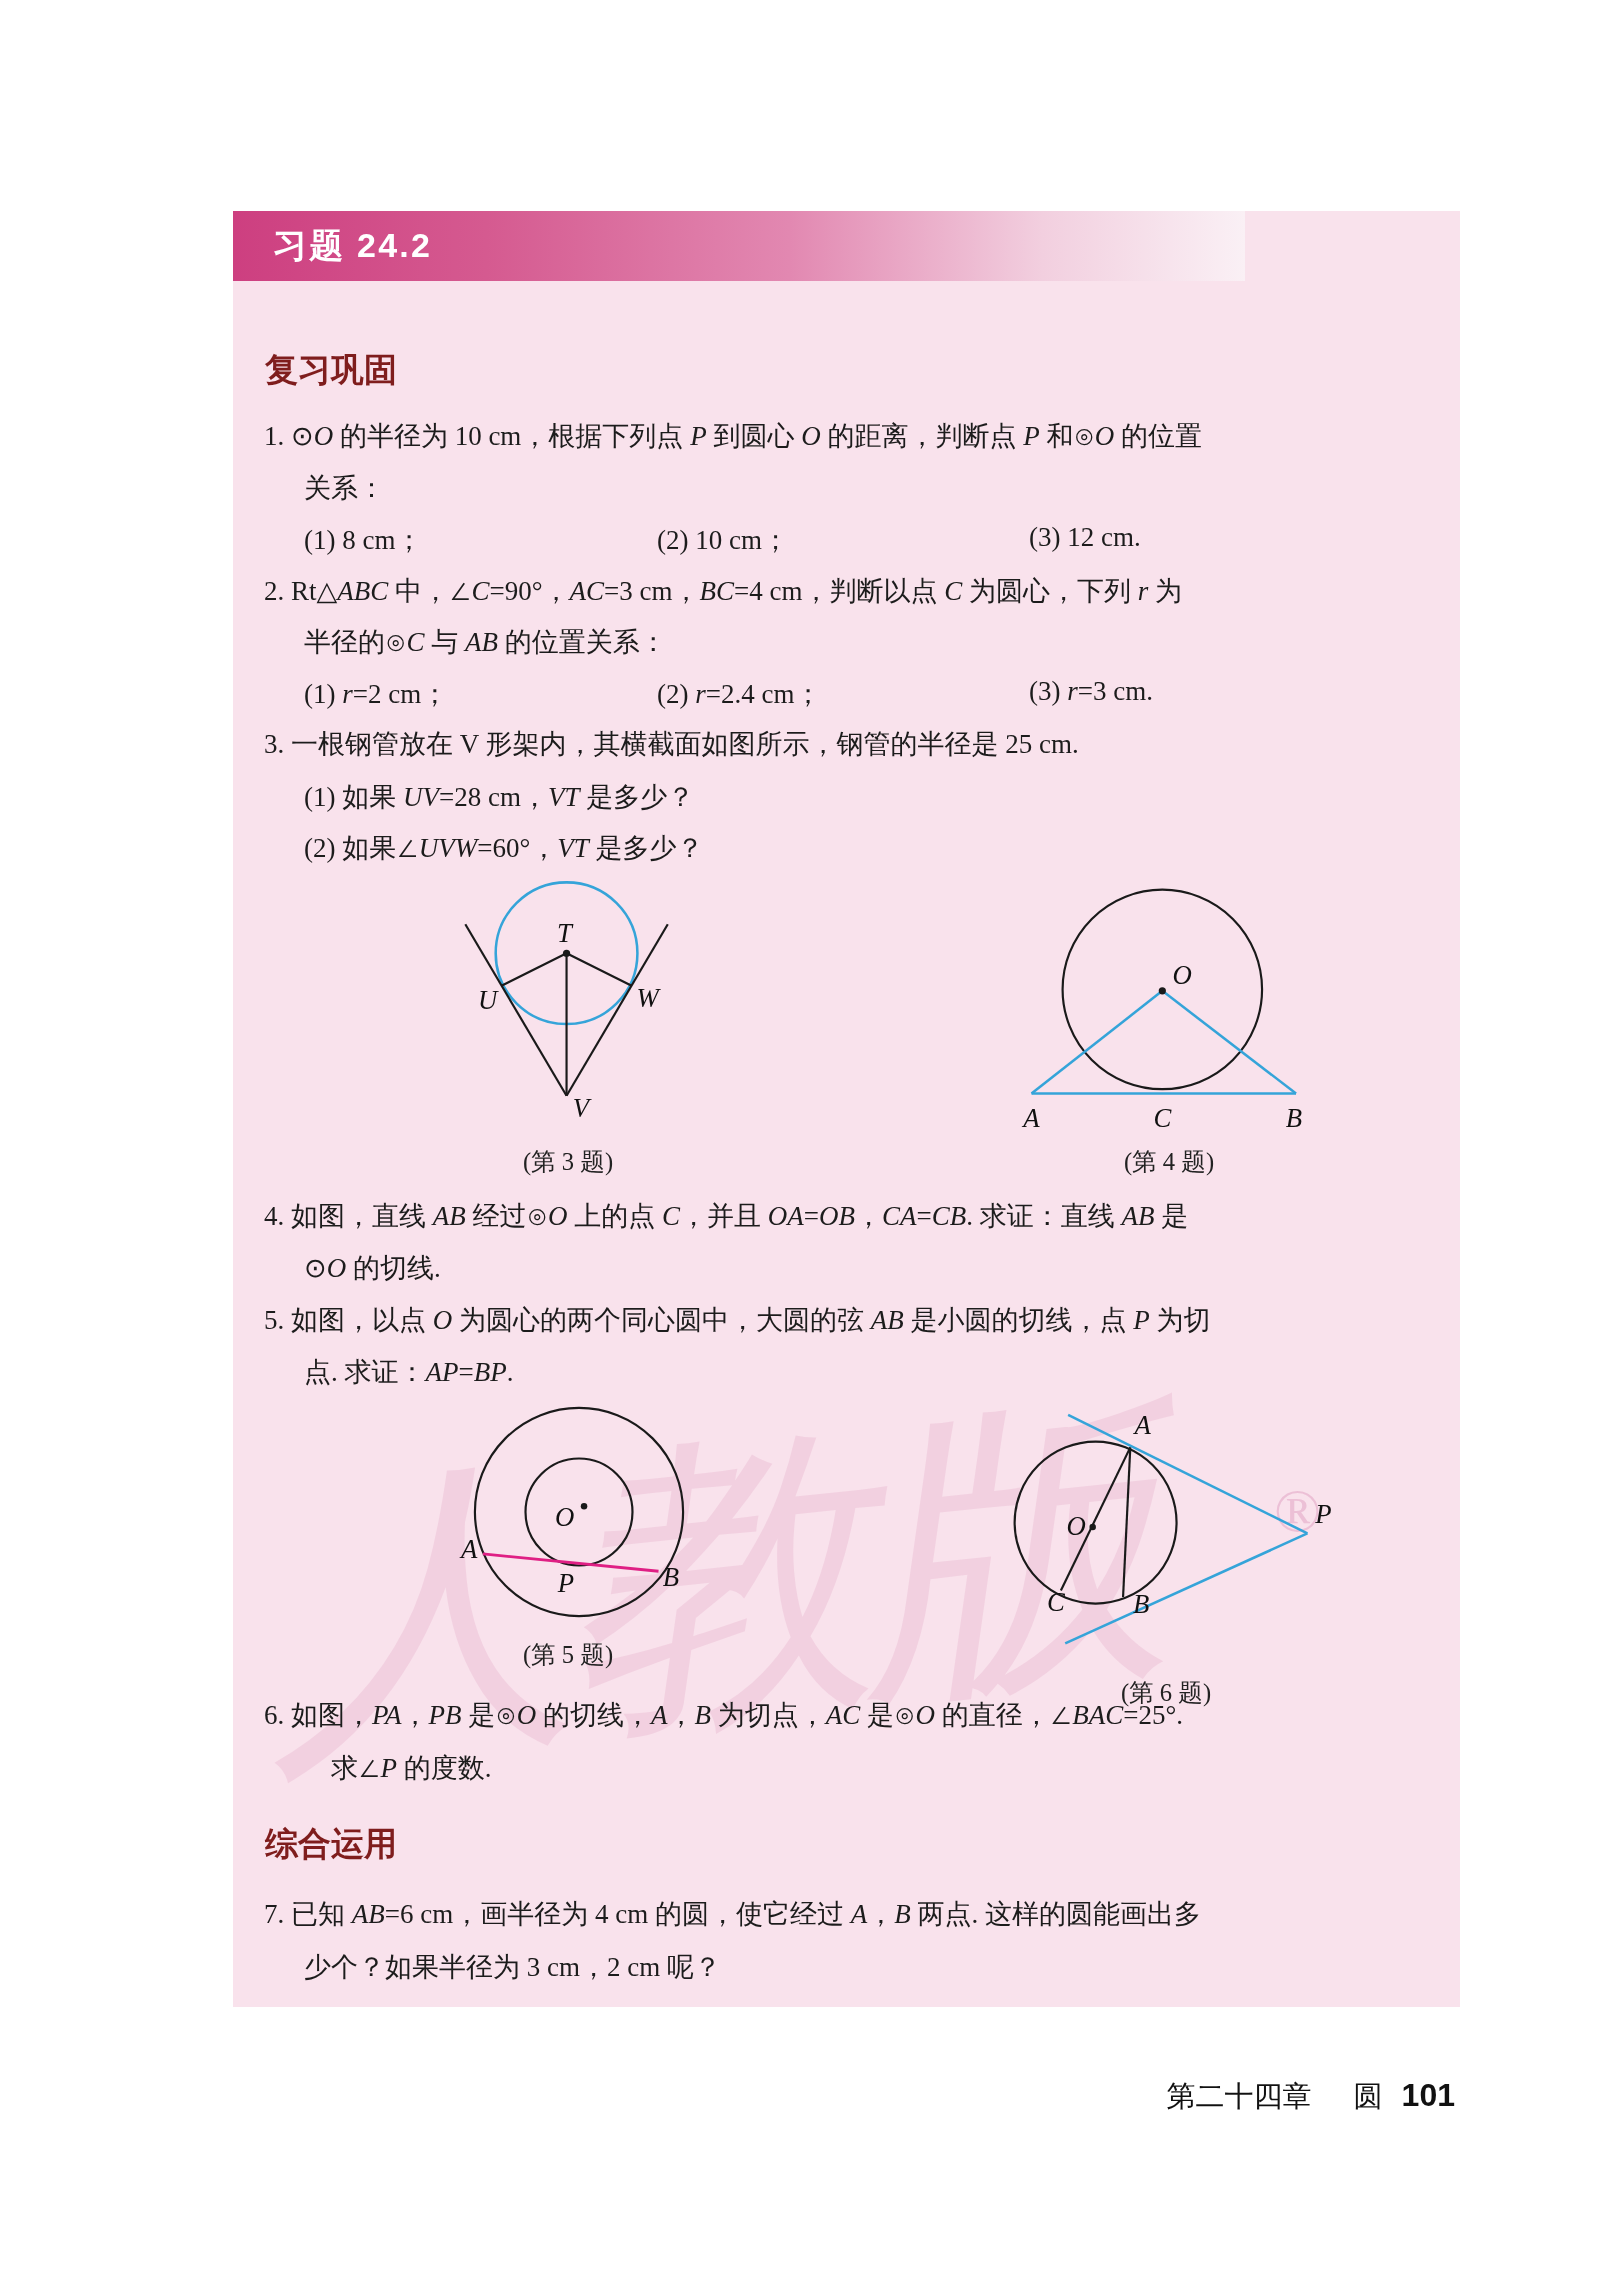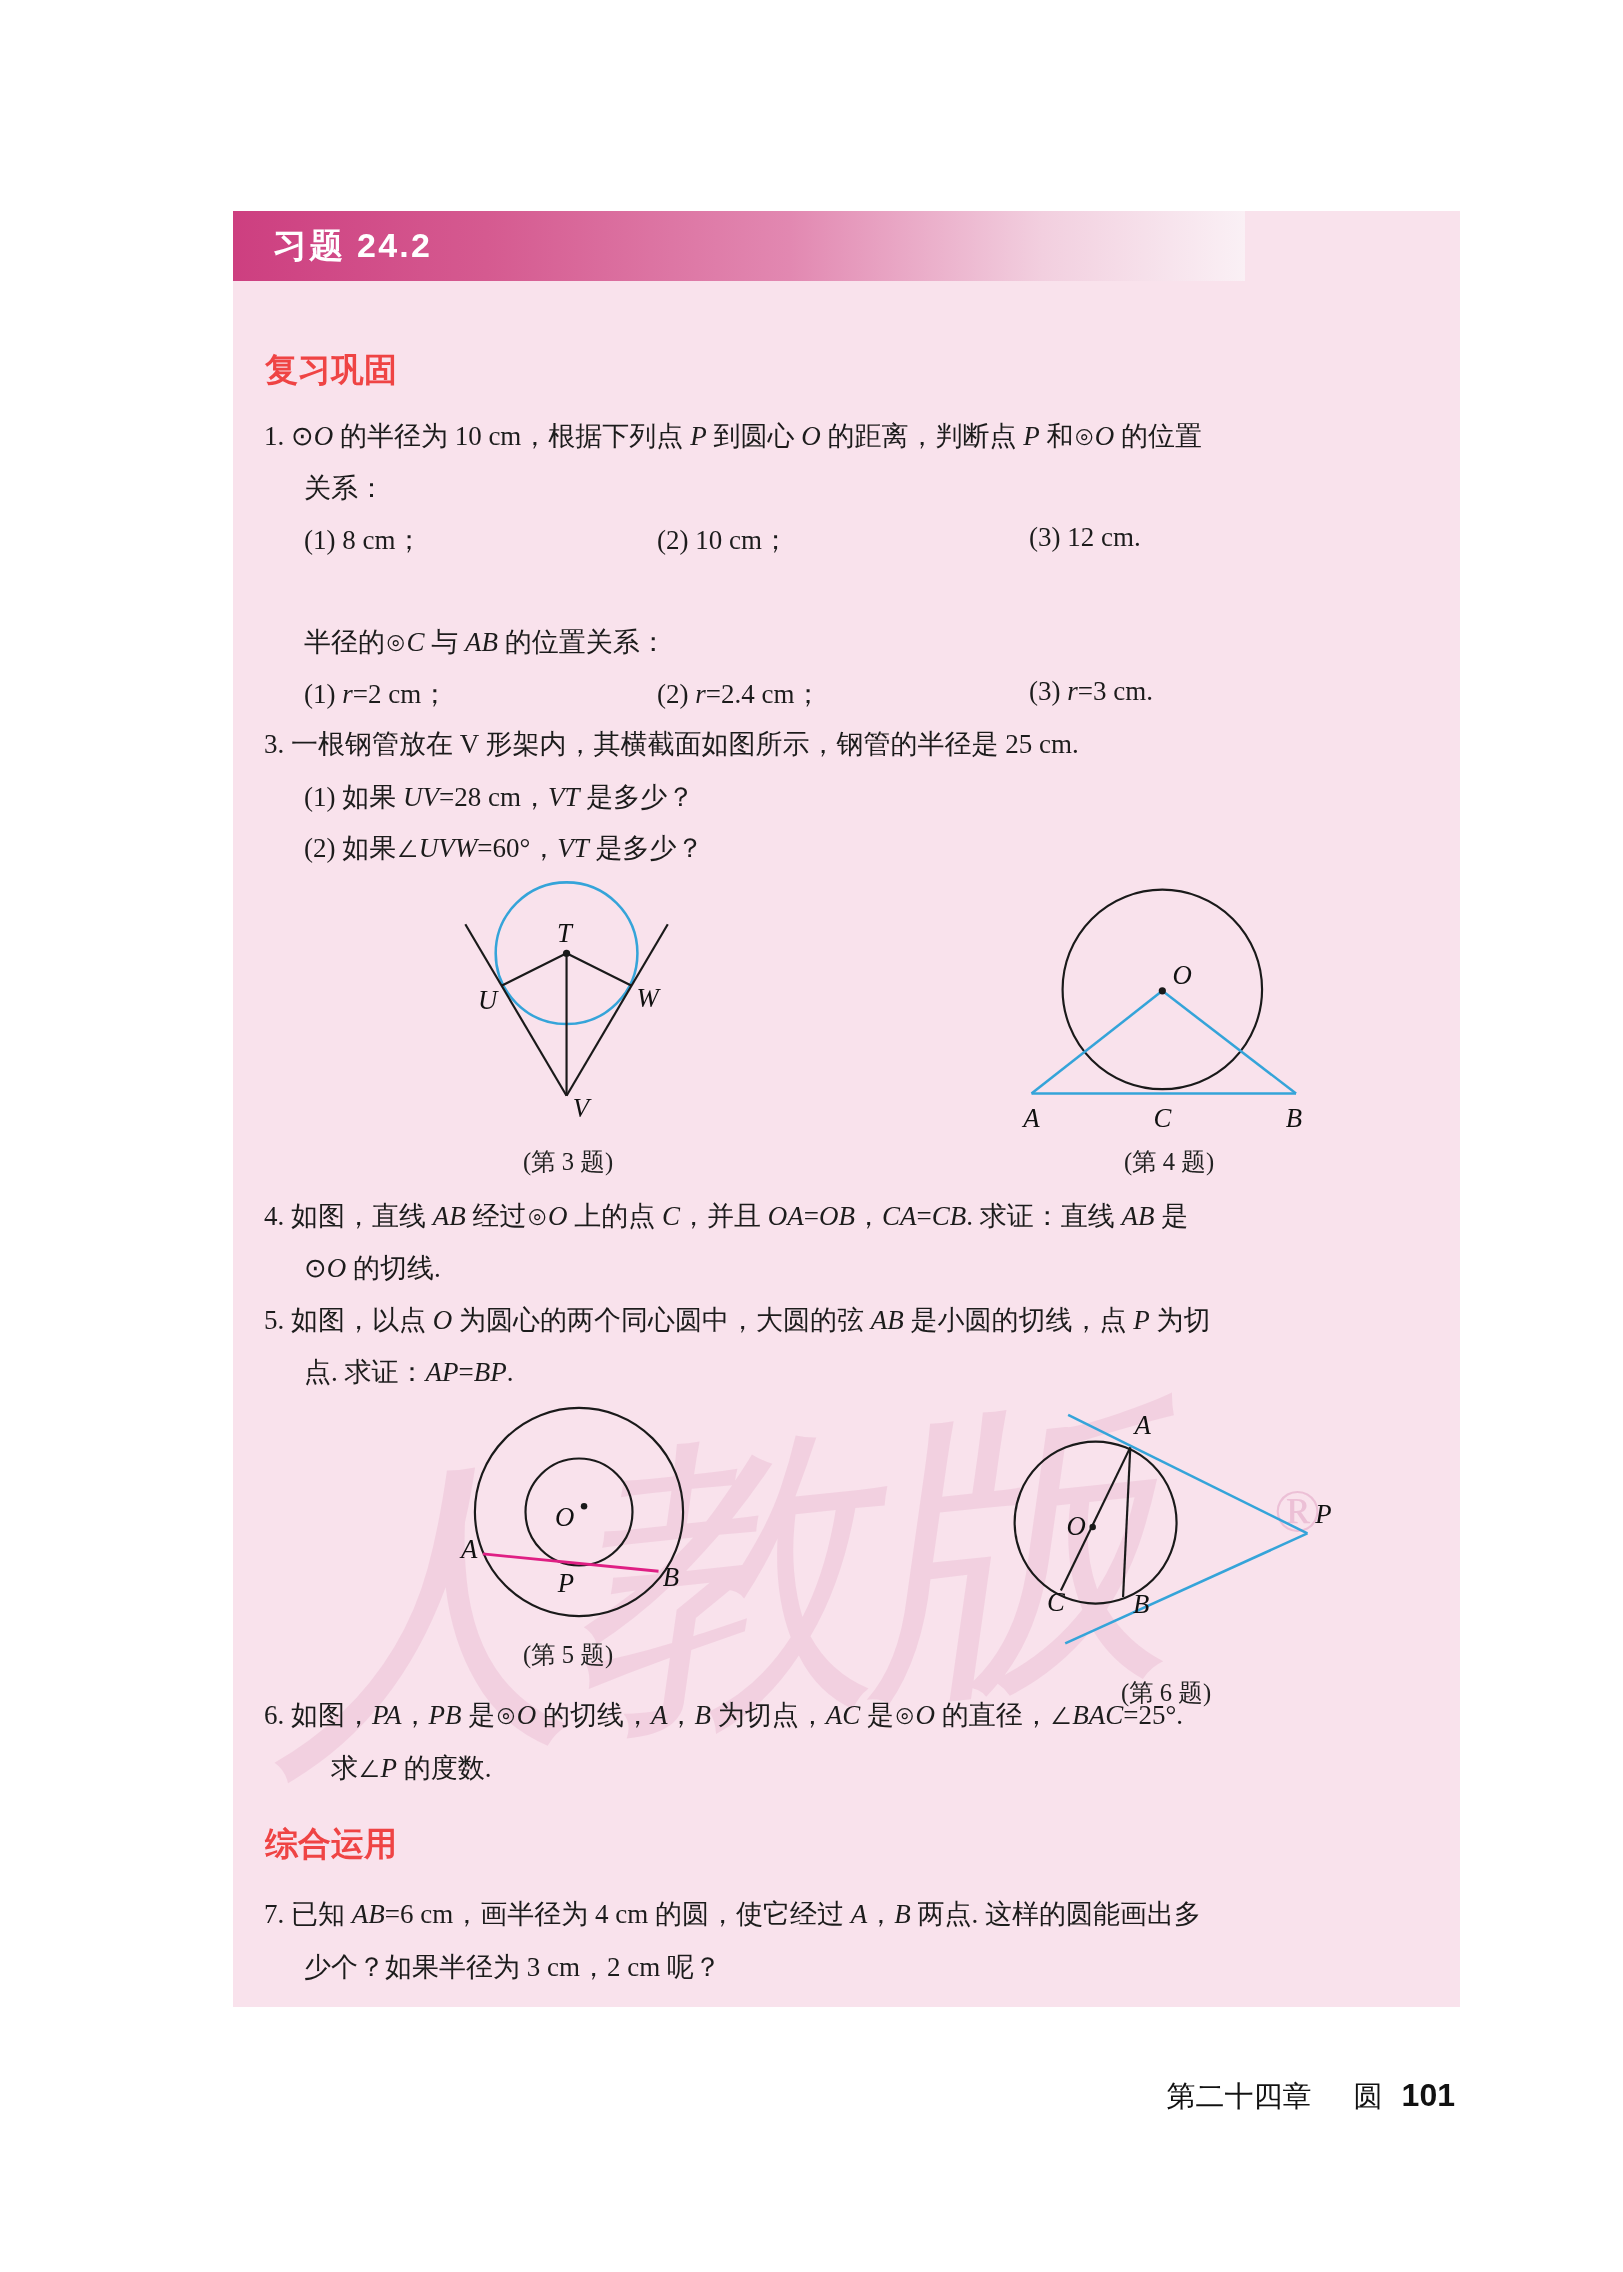--- a/index.html
+++ b/index.html
@@ -15,21 +15,21 @@
     position:absolute;left:233px;top:211px;width:1012px;height:70px;
     background:linear-gradient(90deg,#cd3f80 0%,#d55a90 25%,#e288b1 55%,#f2cfdf 80%,#faf0f5 100%);
     display:flex;align-items:center;
   }
   .band-title{
     margin-left:40px;color:#ffffff;font-family:"Liberation Sans",sans-serif;
     font-weight:bold;font-size:34px;letter-spacing:2.2px;
   }
   .sec-head{
     position:absolute;font-family:"Liberation Sans",sans-serif;font-weight:bold;
-    font-size:33px;color:#ef4444;white-space:nowrap;z-index:3;
+    font-size:33px;color:#7f1d1d;white-space:nowrap;z-index:3;
   }
   .line{
     position:absolute;font-size:27px;white-space:nowrap;z-index:3;
     font-family:"Liberation Serif",serif;color:#1c1c1c;
   }
   .it{font-style:italic;}
   .caption{
     position:absolute;font-size:24.6px;color:#222;z-index:3;white-space:nowrap;
     width:188px;text-align:center;font-family:"Liberation Serif",serif;
   }
@@ -75,20 +75,21 @@
   </div>
 
   <div class="sec-head" style="left:265px;top:348px;">复习巩固</div>
 
   <div class="line" style="left:264px;top:418px;"><span>1. ⊙</span><span class="it">O</span><span> 的半径为 10 cm，根据下列点 </span><span class="it">P</span><span> 到圆心 </span><span class="it">O</span><span> 的距离，判断点 </span><span class="it">P</span><span> 和⊙</span><span class="it">O</span><span> 的位置</span></div>
   <div class="line" style="left:304px;top:470px;"><span>关系：</span></div>
   <div class="line" style="left:304px;top:522px;"><span>(1) 8 cm；</span></div>
   <div class="line" style="left:657px;top:522px;"><span>(2) 10 cm；</span></div>
   <div class="line" style="left:1029px;top:522px;"><span>(3) 12 cm.</span></div>
 
+  <div class="line" style="left:264px;top:573px;"><span>2. Rt△</span><span class="it">ABC</span><span> 中，∠</span><span class="it">C</span><span>=90°，</span><span class="it">AC</span><span>=3 cm，</span><span class="it">BC</span><span>=4 cm，判断以点 </span><span class="it">C</span><span> 为圆心，下列 </span><span class="it">r</span><span> 为</span></div>
   <div class="line" style="left:304px;top:624px;"><span>半径的⊙</span><span class="it">C</span><span> 与 </span><span class="it">AB</span><span> 的位置关系：</span></div>
   <div class="line" style="left:304px;top:676px;"><span>(1) </span><span class="it">r</span><span>=2 cm；</span></div>
   <div class="line" style="left:657px;top:676px;"><span>(2) </span><span class="it">r</span><span>=2.4 cm；</span></div>
   <div class="line" style="left:1029px;top:676px;"><span>(3) </span><span class="it">r</span><span>=3 cm.</span></div>
 
   <div class="line" style="left:264px;top:726px;"><span>3. 一根钢管放在 V 形架内，其横截面如图所示，钢管的半径是 25 cm.</span></div>
   <div class="line" style="left:304px;top:779px;"><span>(1) 如果 </span><span class="it">UV</span><span>=28 cm，</span><span class="it">VT</span><span> 是多少？</span></div>
   <div class="line" style="left:304px;top:830px;"><span>(2) 如果∠</span><span class="it">UVW</span><span>=60°，</span><span class="it">VT</span><span> 是多少？</span></div>
 
   <svg class="fig" style="left:427px;top:875px;" width="282" height="304" viewBox="0 0 390 420">

